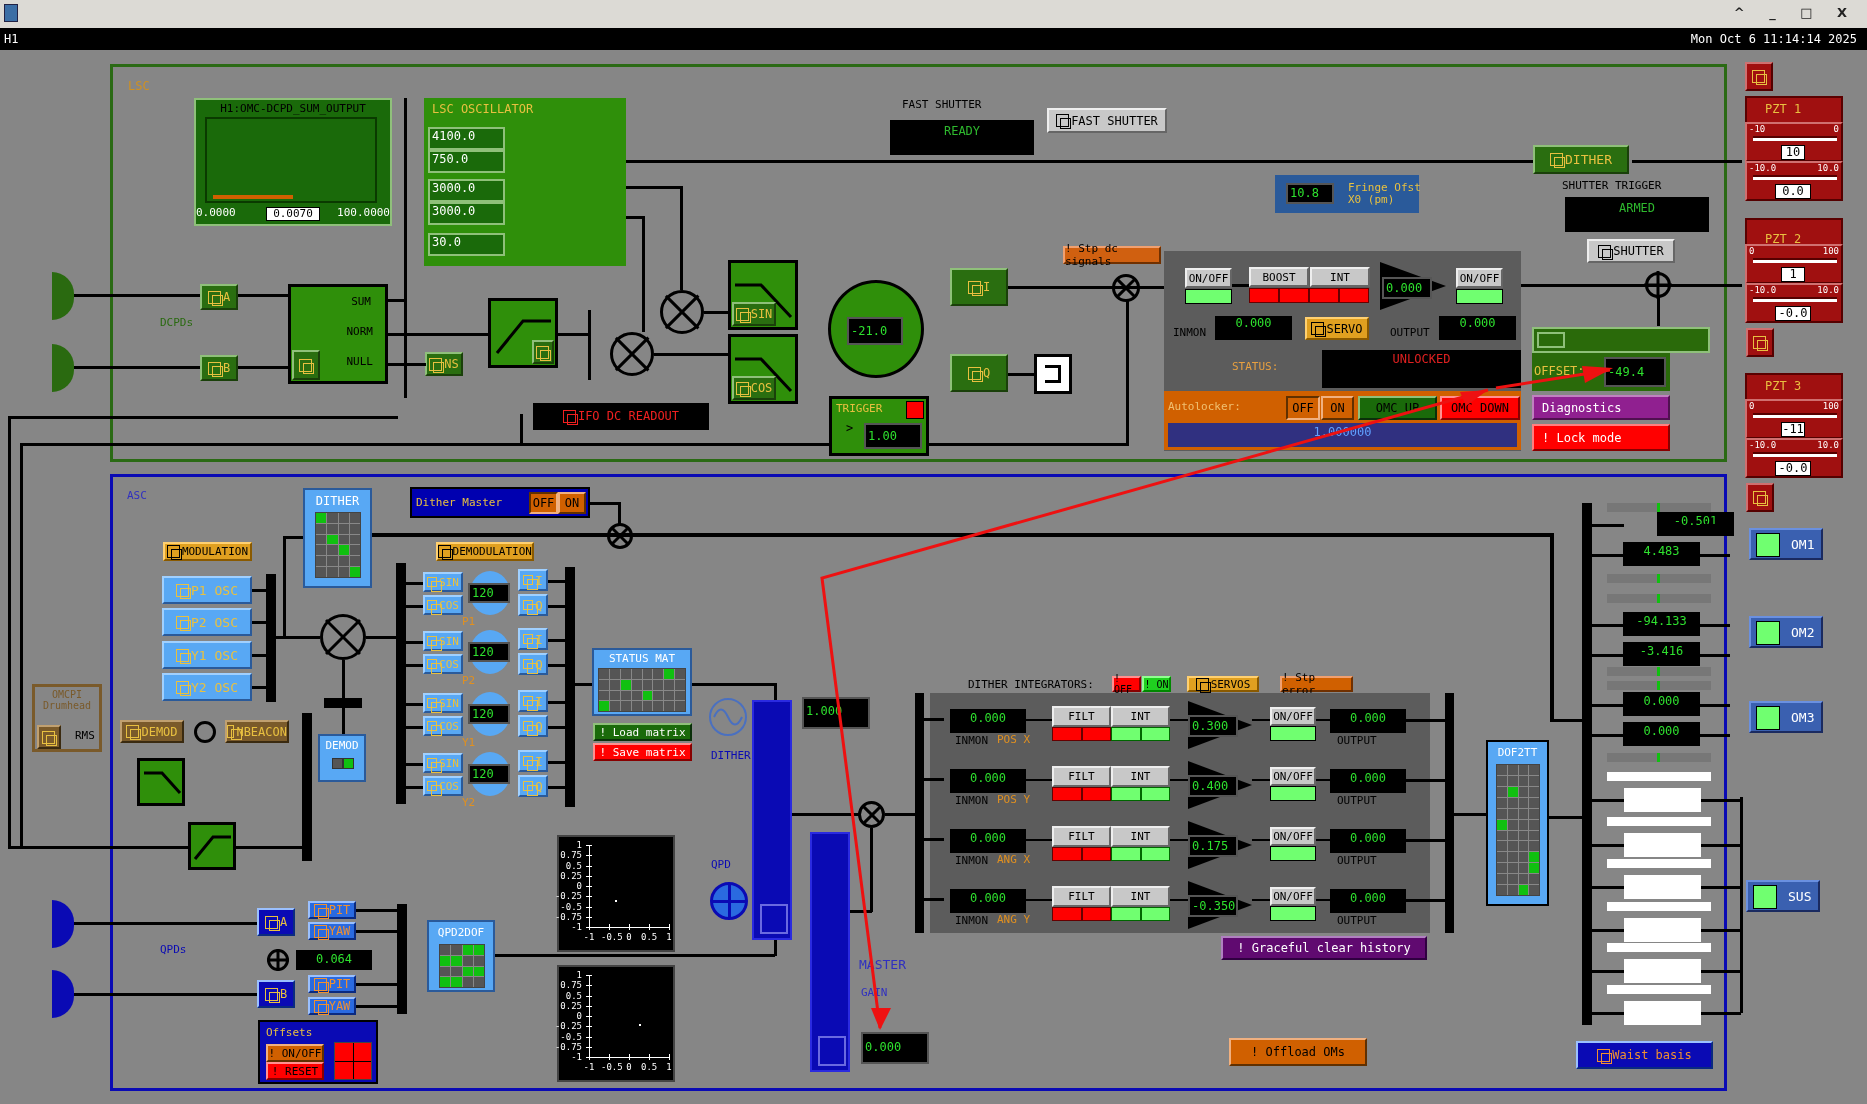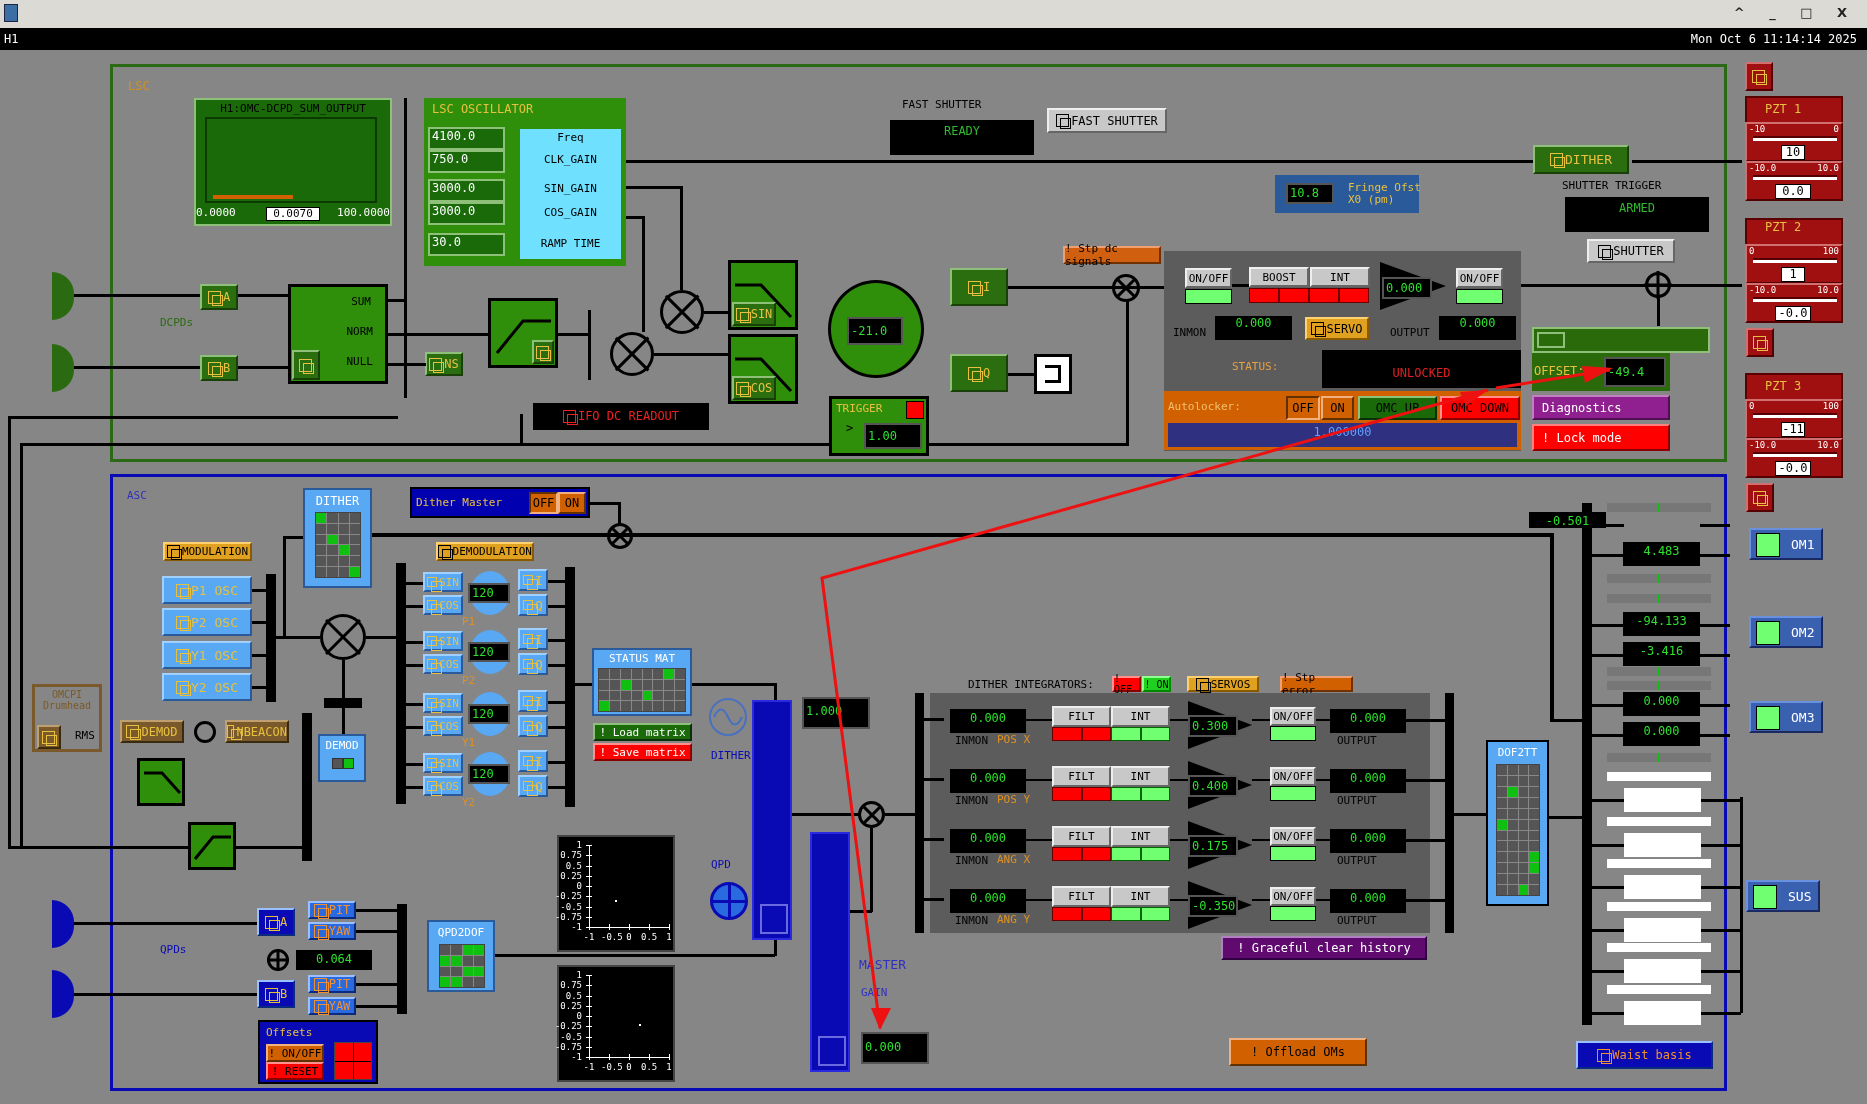--- a/index.html
+++ b/index.html
@@ -70,27 +70,20 @@
   <span class="rdw" style="left:70px;top:107px;width:54px;height:14px;font-size:11px;line-height:12px">0.0070</span>
 </div>
 
 <div class="abs" style="left:424px;top:98px;width:202px;height:168px;background:#2f8f0a">
   <span class="lbl" style="left:8px;top:4px;color:#e8c040;font-size:12px">LSC OSCILLATOR</span>
   <div class="abs" style="left:4px;top:29px;width:77px;height:23px;background:#1a6a0a;border:2px solid #8fc07a;color:#fff;padding-left:2px;font-size:12px">4100.0</div>
   <div class="abs" style="left:4px;top:52px;width:77px;height:23px;background:#1a6a0a;border:2px solid #8fc07a;color:#fff;padding-left:2px;font-size:12px">750.0</div>
   <div class="abs" style="left:4px;top:81px;width:77px;height:23px;background:#1a6a0a;border:2px solid #8fc07a;color:#fff;padding-left:2px;font-size:12px">3000.0</div>
   <div class="abs" style="left:4px;top:104px;width:77px;height:23px;background:#1a6a0a;border:2px solid #8fc07a;color:#fff;padding-left:2px;font-size:12px">3000.0</div>
   <div class="abs" style="left:4px;top:135px;width:77px;height:23px;background:#1a6a0a;border:2px solid #8fc07a;color:#fff;padding-left:2px;font-size:12px">30.0</div>
-  <div class="abs" style="left:96px;top:31px;width:101px;height:130px;background:#70e0ff;color:#000;font-size:11px;text-align:center">
-    <div style="position:absolute;top:2px;width:100%">Freq</div>
-    <div style="position:absolute;top:24px;width:100%">CLK_GAIN</div>
-    <div style="position:absolute;top:53px;width:100%">SIN_GAIN</div>
-    <div style="position:absolute;top:77px;width:100%">COS_GAIN</div>
-    <div style="position:absolute;top:108px;width:100%">RAMP TIME</div>
-  </div>
 </div>
 
 <div class="abs" style="left:52px;top:272px;width:22px;height:48px;background:#2a6a10;border-radius:0 24px 24px 0"></div>
 <div class="abs" style="left:52px;top:344px;width:22px;height:48px;background:#2a6a10;border-radius:0 24px 24px 0"></div>
 <div class="line" style="left:74px;top:294px;width:220px;height:3px"></div>
 <div class="line" style="left:74px;top:366px;width:220px;height:3px"></div>
 <span class="lbl" style="left:160px;top:316px;color:#2a6a10;font-size:11px">DCPDs</span>
 <div class="gbtn" style="left:200px;top:284px;width:38px;height:26px">
     <span class="ico"></span>
     <span>A</span>
@@ -222,21 +215,21 @@
 <div class="abs lgreen" style="left:1456px;top:289px;width:47px;height:15px;border:1px solid #000"></div>
 <span class="lbl" style="left:1173px;top:326px;font-size:11px">INMON</span>
 <div class="rd" style="left:1215px;top:316px;width:77px;height:24px;border:none">0.000</div>
 <div class="obtn" style="left:1305px;top:317px;width:64px;height:23px">
     <span class="ico"></span>
     <span>SERVO</span>
   </div>
 <span class="lbl" style="left:1390px;top:326px;font-size:11px">OUTPUT</span>
 <div class="rd" style="left:1439px;top:316px;width:77px;height:24px;border:none">0.000</div>
 <span class="lbl" style="left:1232px;top:360px;color:#e8a040;font-size:11px">STATUS:</span>
-<div class="rd" style="left:1322px;top:350px;width:199px;height:38px;border:none;color:#e02020;padding-top:16px">UNLOCKED</div>
+<div class="rd" style="left:1322px;top:350px;width:199px;height:38px;border:none;color:#e02020;padding-top:2px">UNLOCKED</div>
 
 <div class="abs" style="left:1164px;top:391px;width:357px;height:59px;background:#d06000">
   <span class="lbl" style="left:4px;top:9px;color:#f0c070;font-size:11px">Autolocker:</span>
   <div class="obtn" style="left:122px;top:5px;width:34px;height:24px;background:#d06000;border-color:#603000 #f0b080 #f0b080 #603000">OFF</div>
   <div class="obtn" style="left:157px;top:5px;width:33px;height:24px;background:#d06000;border-color:#f0b080 #603000 #603000 #f0b080">ON</div>
   <div class="btn" style="left:194px;top:5px;width:79px;height:24px;background:#1a6a0a;border-color:#8fc07a #0a300a #0a300a #8fc07a">OMC UP</div>
   <div class="btn" style="left:276px;top:5px;width:80px;height:24px;background:#ff0000;border-color:#ff9090 #800 #800 #ff9090">OMC DOWN</div>
   <div class="abs" style="left:4px;top:32px;width:349px;height:24px;background:#303080;color:#60a0ff;text-align:center;line-height:18px">1.000000</div>
 </div>
 
@@ -283,21 +276,21 @@
         <div class="rdw" style="left:34px;top:21px;width:24px;height:15px;line-height:13px">10</div>
       </div>
       <div class="sl" style="left:-2px;top:63px;width:98px;height:40px">
         <span class="lbl" style="left:2px;top:0;color:#fff;font-size:9px">-10.0</span>
         <span class="lbl" style="right:2px;top:0;color:#fff;font-size:9px">10.0</span>
         <div class="abs" style="left:6px;top:12px;width:84px;height:5px;background:#fff;border-top:2px solid #500"></div>
         <div class="rdw" style="left:28px;top:21px;width:36px;height:15px;line-height:13px">0.0</div>
       </div>
     </div>
     <div class="pzt" style="left:1745px;top:218px;width:98px;height:103px">
-      <div class="lbl" style="left:18px;top:0;font-size:12px">PZT 2</div>
+      <div class="lbl" style="left:18px;top:12px;font-size:12px">PZT 2</div>
       <div class="sl" style="left:-2px;top:24px;width:98px;height:40px">
         <span class="lbl" style="left:2px;top:0;color:#fff;font-size:9px">0</span>
         <span class="lbl" style="right:2px;top:0;color:#fff;font-size:9px">100</span>
         <div class="abs" style="left:6px;top:12px;width:84px;height:5px;background:#fff;border-top:2px solid #500"></div>
         <div class="rdw" style="left:34px;top:21px;width:24px;height:15px;line-height:13px">1</div>
       </div>
       <div class="sl" style="left:-2px;top:63px;width:98px;height:40px">
         <span class="lbl" style="left:2px;top:0;color:#fff;font-size:9px">-10.0</span>
         <span class="lbl" style="right:2px;top:0;color:#fff;font-size:9px">10.0</span>
         <div class="abs" style="left:6px;top:12px;width:84px;height:5px;background:#fff;border-top:2px solid #500"></div>
@@ -916,21 +909,21 @@
       <div></div>
       <div class="on"></div>
       <div></div>
   </div>
 </div>
 <div class="line" style="left:1549px;top:816px;width:35px;height:3px"></div>
 <div class="line" style="left:1582px;top:503px;width:10px;height:522px"></div>
 
 <div id="om-container">
     <div class="line" style="left:1592px;top:524px;width:32px;height:3px"></div>
-    <div class="rd" style="left:1529px;top:512px;width:77px;height:16px;border:none;line-height:18px">-0.501</div>
+    <div class="rd" style="left:1657px;top:512px;width:77px;height:24px;border:none;line-height:18px">-0.501</div>
     <div class="line" style="left:1700px;top:524px;width:30px;height:3px"></div>
     <div class="line" style="left:1592px;top:554px;width:32px;height:3px"></div>
     <div class="rd" style="left:1623px;top:542px;width:77px;height:24px;border:none;line-height:18px">4.483</div>
     <div class="line" style="left:1700px;top:554px;width:30px;height:3px"></div>
     <div class="line" style="left:1592px;top:624px;width:32px;height:3px"></div>
     <div class="rd" style="left:1623px;top:612px;width:77px;height:24px;border:none;line-height:18px">-94.133</div>
     <div class="line" style="left:1700px;top:624px;width:30px;height:3px"></div>
     <div class="line" style="left:1592px;top:654px;width:32px;height:3px"></div>
     <div class="rd" style="left:1623px;top:642px;width:77px;height:24px;border:none;line-height:18px">-3.416</div>
     <div class="line" style="left:1700px;top:654px;width:30px;height:3px"></div>

